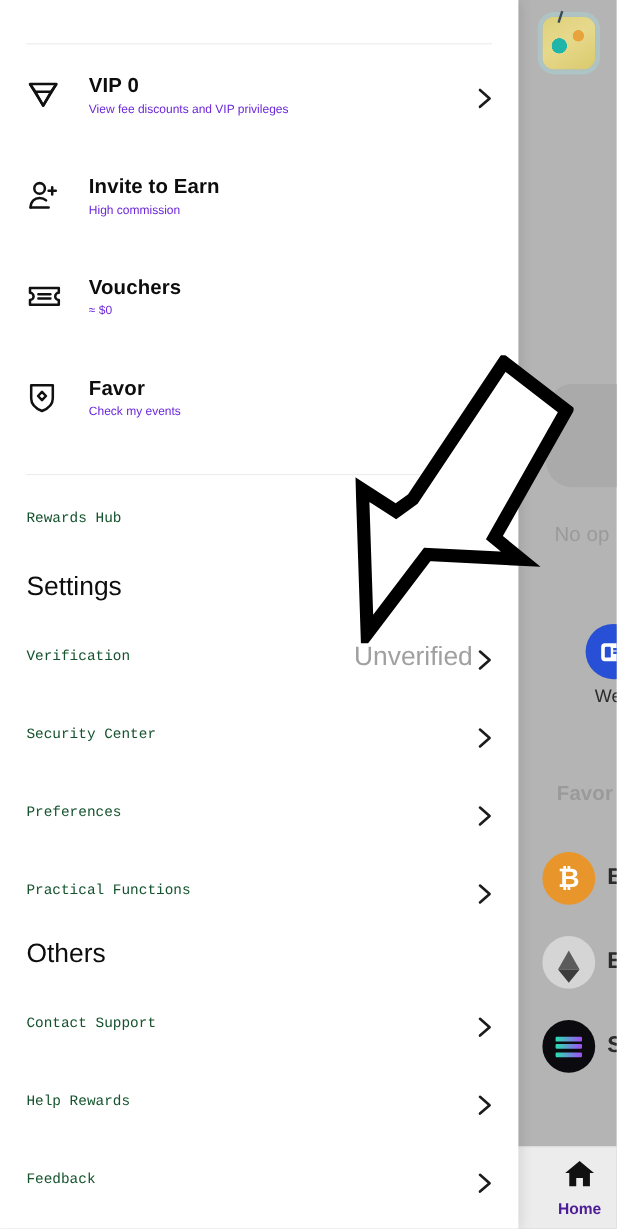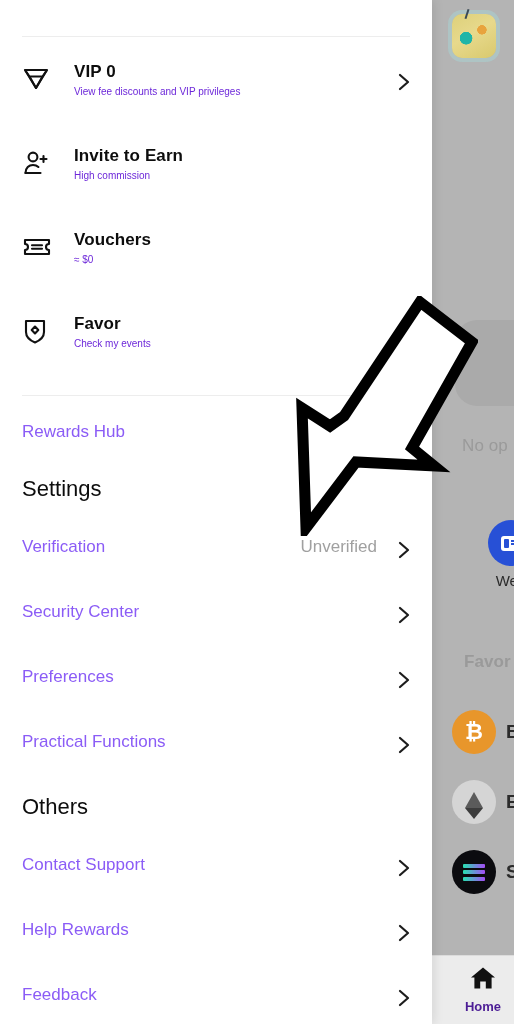--- a/index.html
+++ b/index.html
@@ -126,22 +126,22 @@
   }
   .rich-row .txt{ flex:1 1 auto; padding-left:18px; }
   .rich-row .title{ font-size:17px; font-weight:bold; color:#0d0d0d; letter-spacing:.1px; }
   .rich-row .sub{ font-size:10px; color:#6d28d9; margin-top:4px; }
 
   
   .simple-row{
     display:flex; align-items:center; padding:0 22px;
     height:65px; position:relative;
   }
-  .simple-row .label{ flex:1 1 auto; font-size:17px; color:#8b5cf6; }
-  .simple-row .value{ font-size:17px; color:#a0a0a0; margin-right:21px; }
+  .simple-row .label{ flex:1 1 auto; font-size:12px; color:#14532d;font-family:Liberation Mono, monospace; }
+  .simple-row .value{ font-size:22px; color:#a0a0a0; margin-right:4px; }
 
   .section-title{
     font-size:22px; font-weight:normal; color:#0d0d0d;
     padding:0 22px; line-height:1;
   }
 
   .chev{ width:12px; height:12px; flex:0 0 12px; display:block; }
   .chev svg{ display:block; }
 
   
@@ -311,21 +311,21 @@
 
   <div class="simple-row">
     <span class="label">Practical Functions</span>
     <span class="chev">
       <svg width="12" height="18" viewBox="0 0 12 18">
           <path d="M2 2 L10 9 L2 16" stroke="#1c1c1c" stroke-width="2.2" fill="none" stroke-linecap="round" stroke-linejoin="round"></path>
         </svg>
     </span>
   </div>
 
-  <div class="section-title" style="margin-top:22px">Others</div>
+  <div class="section-title" style="margin-top:10px">Others</div>
 
   <div class="simple-row" style="margin-top:14px">
     <span class="label">Contact Support</span>
     <span class="chev">
       <svg width="12" height="18" viewBox="0 0 12 18">
           <path d="M2 2 L10 9 L2 16" stroke="#1c1c1c" stroke-width="2.2" fill="none" stroke-linecap="round" stroke-linejoin="round"></path>
         </svg>
     </span>
   </div>
 

